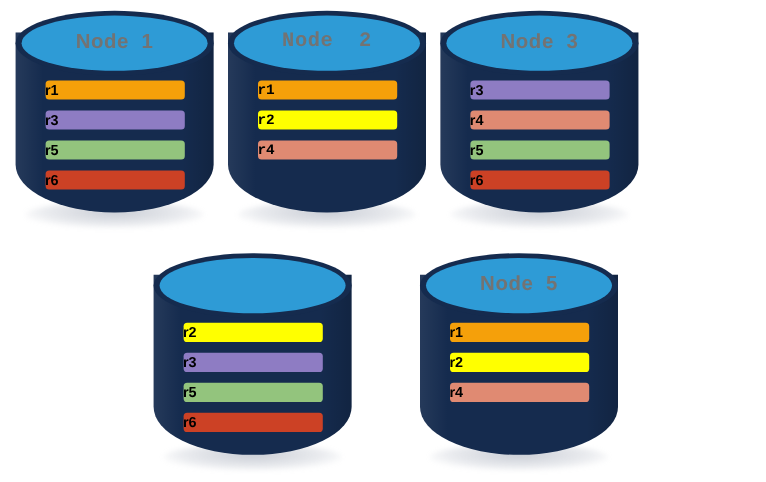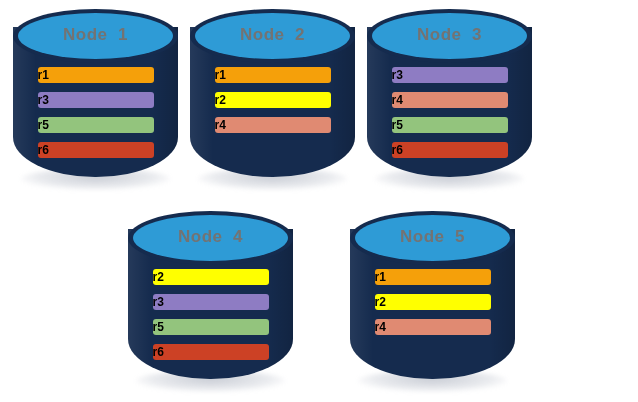--- a/index.html
+++ b/index.html
@@ -111,21 +111,21 @@
     margin: 0 auto 9px auto;
     border-radius: 3px;
     color: #000000;
     font-size: 12px;
     font-weight: bold;
     line-height: 16px;
   }
 
   
   #node-1 { left: 13px;  top: 5px; }
-  #node-2 { left: 190px; top: 5px; }
+  #node-2 { left: 190px; top: 5px; font-family: Liberation Mono, monospace; }
   #node-3 { left: 367px; top: 5px; padding-left: 36px; }
   #node-4 { left: 128px; top: 207px; }
   #node-5 { left: 350px; top: 207px; padding-left: 14px; }
 </style>
 </head>
 <body>
 
 <div id="diagram">
 
   <div class="node" id="node-1">
@@ -167,21 +167,20 @@
         <div class="replica" style="background: rgb(147, 196, 125); color: rgb(0, 0, 0);">r5</div>
         <div class="replica" style="background: rgb(204, 65, 37); color: rgb(0, 0, 0);">r6</div>
       </div>
   </div>
 
   <div class="node" id="node-4">
     <div class="cyl-shadow"></div>
     <div class="cyl-body"></div>
     <div class="cyl-rim"></div>
     <div class="cyl-top"></div>
-    <div class="node-label">Node  4</div>
     <div class="replicas">
         <div class="replica" style="background: rgb(255, 255, 0); color: rgb(0, 0, 0);">r2</div>
         <div class="replica" style="background: rgb(142, 124, 195); color: rgb(0, 0, 0);">r3</div>
         <div class="replica" style="background: rgb(147, 196, 125); color: rgb(0, 0, 0);">r5</div>
         <div class="replica" style="background: rgb(204, 65, 37); color: rgb(0, 0, 0);">r6</div>
       </div>
   </div>
 
   <div class="node" id="node-5">
     <div class="cyl-shadow"></div>

